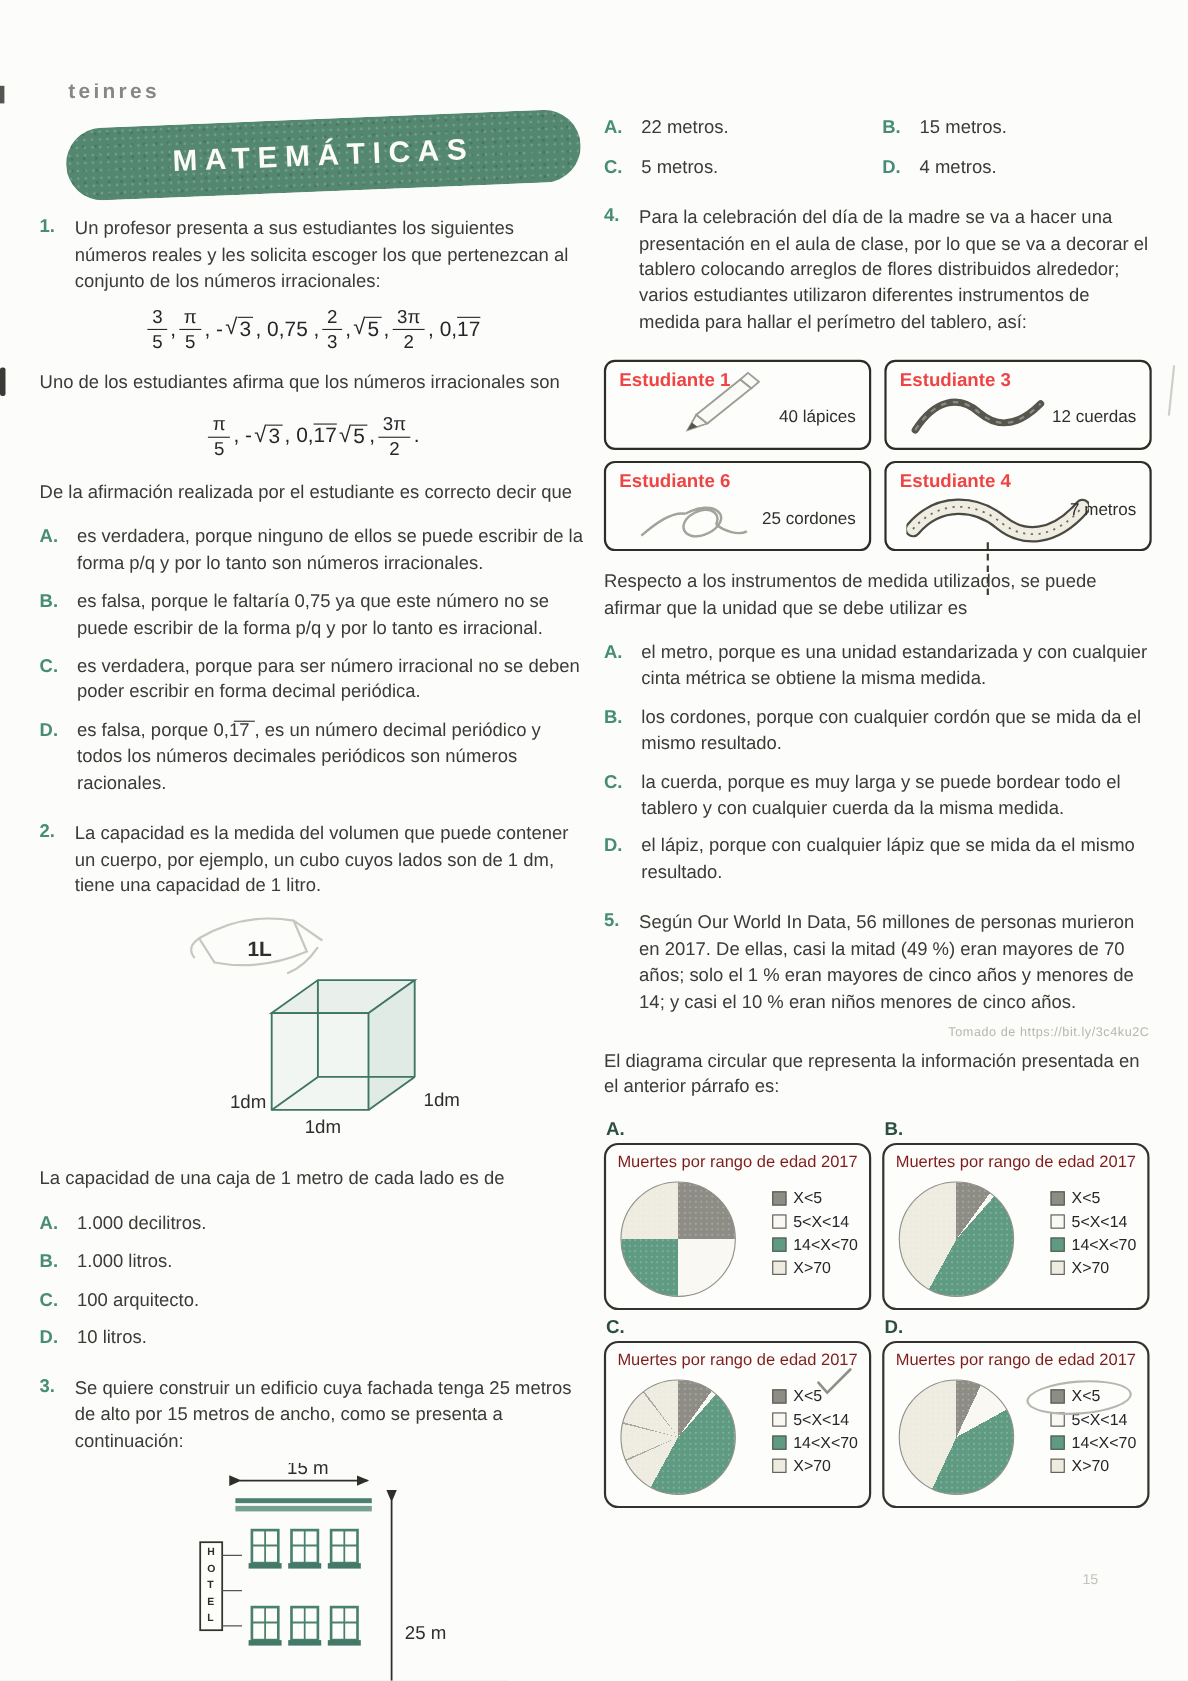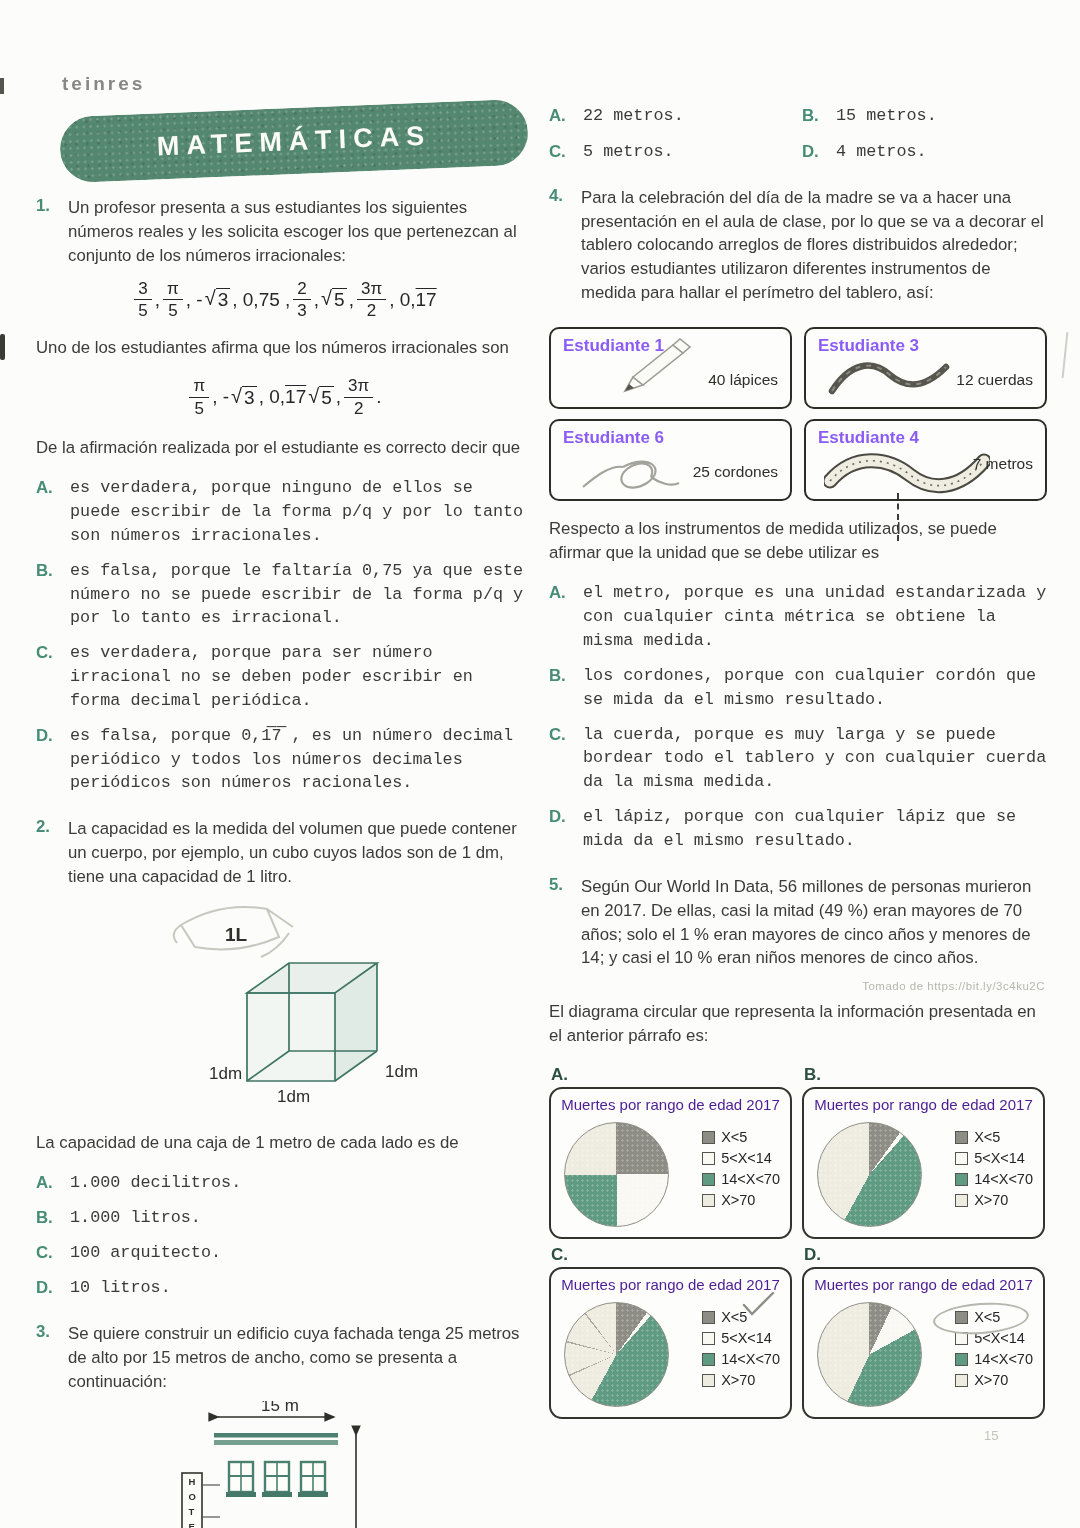--- a/index.html
+++ b/index.html
@@ -28,21 +28,21 @@
           display:flex;align-items:center;justify-content:center;}
   .banner span{color:#fbfbf7;font-weight:bold;font-size:27px;letter-spacing:7px;}
 
   
   p.para{margin:0;font-size:16.8px;line-height:1.42;}
   .qblock{display:flex;gap:10px;margin-top:22px;}
   .qblock .qnum{color:var(--accent,#468c76);font-weight:bold;font-size:16.8px;min-width:22px;}
   .stem{margin-top:16px;font-size:16.8px;line-height:1.42;}
   .opt{display:flex;gap:12px;margin-top:11px;font-size:16.8px;line-height:1.42;}
   .opt .L{color:var(--accent,#468c76);font-weight:bold;min-width:22px;}
-  .opt .T{flex:1;font-family:Liberation Mono, monospace;}
+  .opt .T{flex:1;}
   .opt-grid{display:grid;grid-template-columns:1fr 1fr;column-gap:6px;margin-top:4px;}
   .opt-grid .opt{margin-top:12px;}
 
   
   .math{margin-top:12px;text-align:center;font-size:19px;color:#26262a;
         display:flex;justify-content:center;align-items:center;flex-wrap:wrap;}
   .frac{display:inline-flex;flex-direction:column;align-items:center;line-height:1.05;
         vertical-align:middle;margin:0 3px;font-size:17px;}
   .frac .fnum{border-bottom:1.6px solid #26262a;padding:0 4px 2px;}
   .frac .fden{padding-top:2px;}
@@ -51,31 +51,31 @@
   .sqrt .rad{border-top:1.6px solid #26262a;padding:1px 2px 0;line-height:1.1;}
   .ovl{text-decoration:overline;}
 
   
   .fig{display:block;margin:8px auto 0;}
   svg text{font-family:"Liberation Sans",sans-serif;fill:#2e2e2a;}
 
   
   .ebox-grid{display:grid;grid-template-columns:243px 243px;gap:10px 12px;margin-top:22px;position:relative;}
   .ebox{position:relative;height:78px;border:2.2px solid #2d2d28;border-radius:10px;background:#fdfdfb;}
-  .ebox .etitle{position:absolute;left:12px;top:7px;font-weight:bold;font-size:17px;color:#8b5cf6;}
+  .ebox .etitle{position:absolute;left:12px;top:7px;font-weight:bold;font-size:17px;color:#ef4444;}
   .ebox .ecount{position:absolute;right:12px;top:42px;font-size:15.5px;color:#2e2e2a;}
   .ebox svg{position:absolute;}
   .dash-line{position:absolute;left:348px;top:166px;height:48px;border-left:2.2px dashed #3c3c36;}
 
   
   .pie-grid{display:grid;grid-template-columns:243px 243px;column-gap:10px;row-gap:6px;margin-top:10px;}
   .pie-cell{position:relative;}
   .pie-letter{font-weight:bold;font-size:17px;color:#2b4f43;margin:0 0 2px 2px;}
   .pie-box{position:relative;height:148px;border:2px solid #33332e;border-radius:13px;background:#fdfdfb;}
-  .pie-title{text-align:center;font-size:15px;margin-top:7px;color:#4c1d95;}
+  .pie-title{text-align:center;font-size:15px;margin-top:7px;color:#7f1d1d;}
   .pie{position:absolute;left:13px;top:33px;width:103px;height:103px;border-radius:50%;
        border:1px solid #8e8e86;}
   .pie::after{content:"";position:absolute;inset:0;border-radius:50%;
        background-image:radial-gradient(rgba(255,255,255,.22) 1px,transparent 1.3px);
        background-size:5px 5px;}
   .legend{position:absolute;right:10px;top:38px;list-style:none;margin:0;padding:0;text-align:right;}
   .legend li{display:flex;align-items:center;gap:6px;font-size:14.5px;height:21px;color:#26262a;}
   .legend .sw{width:11px;height:11px;border:1.4px solid #55554e;display:inline-block;flex:none;}
   .check-mark{position:absolute;right:14px;top:22px;}
   .pencil-circle{position:absolute;right:14px;top:34px;width:92px;height:27px;

